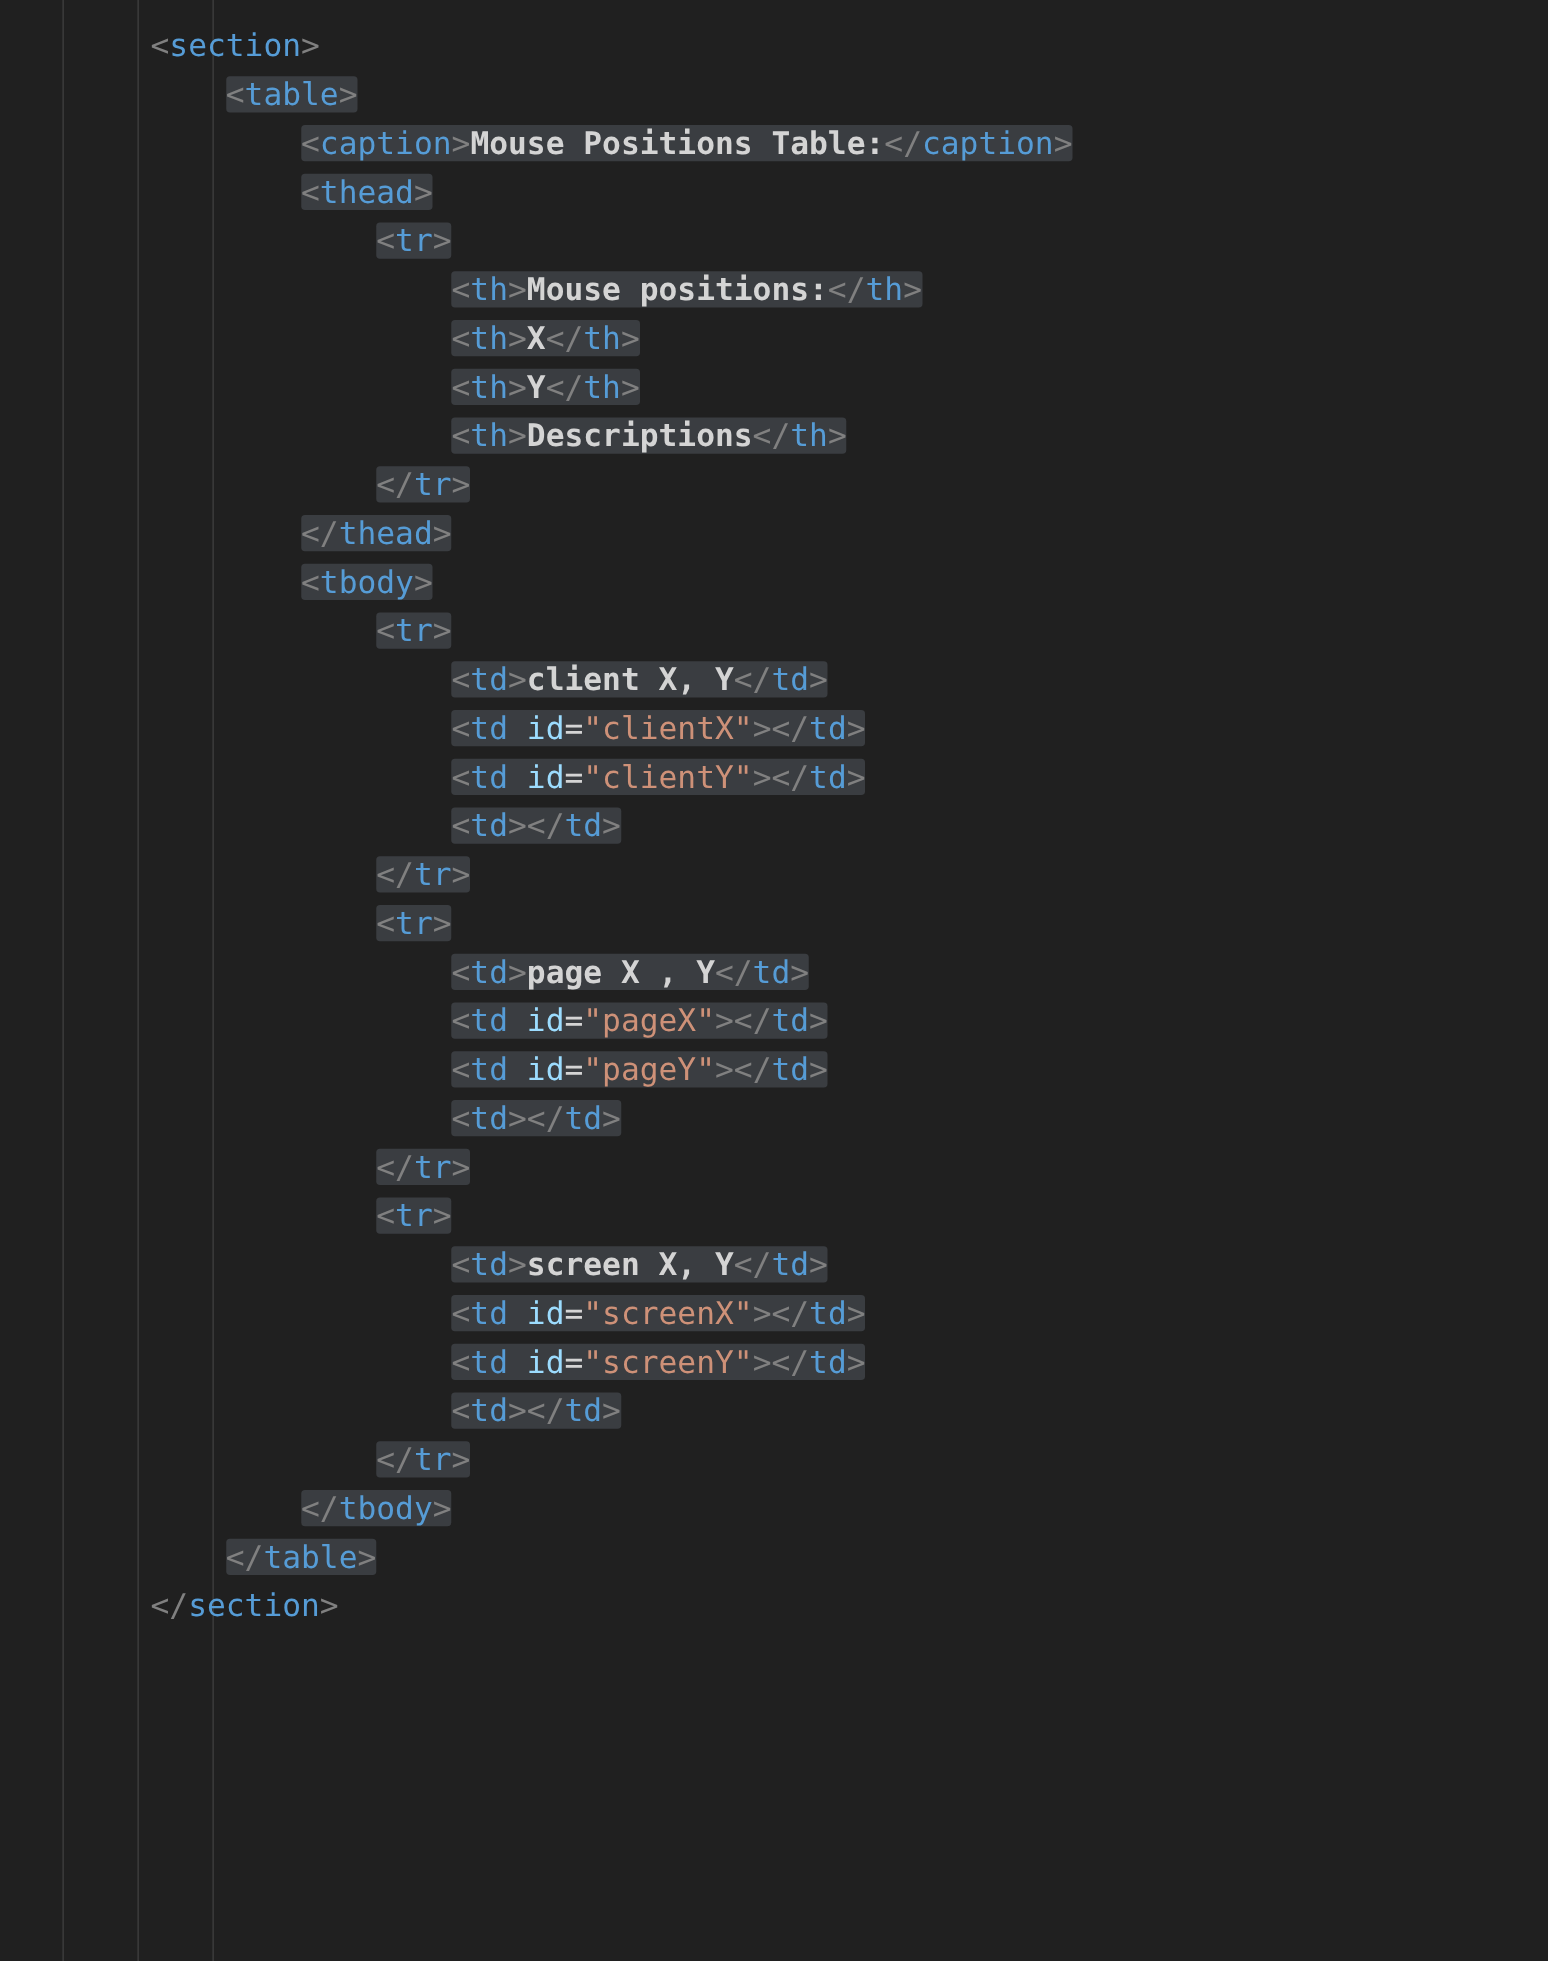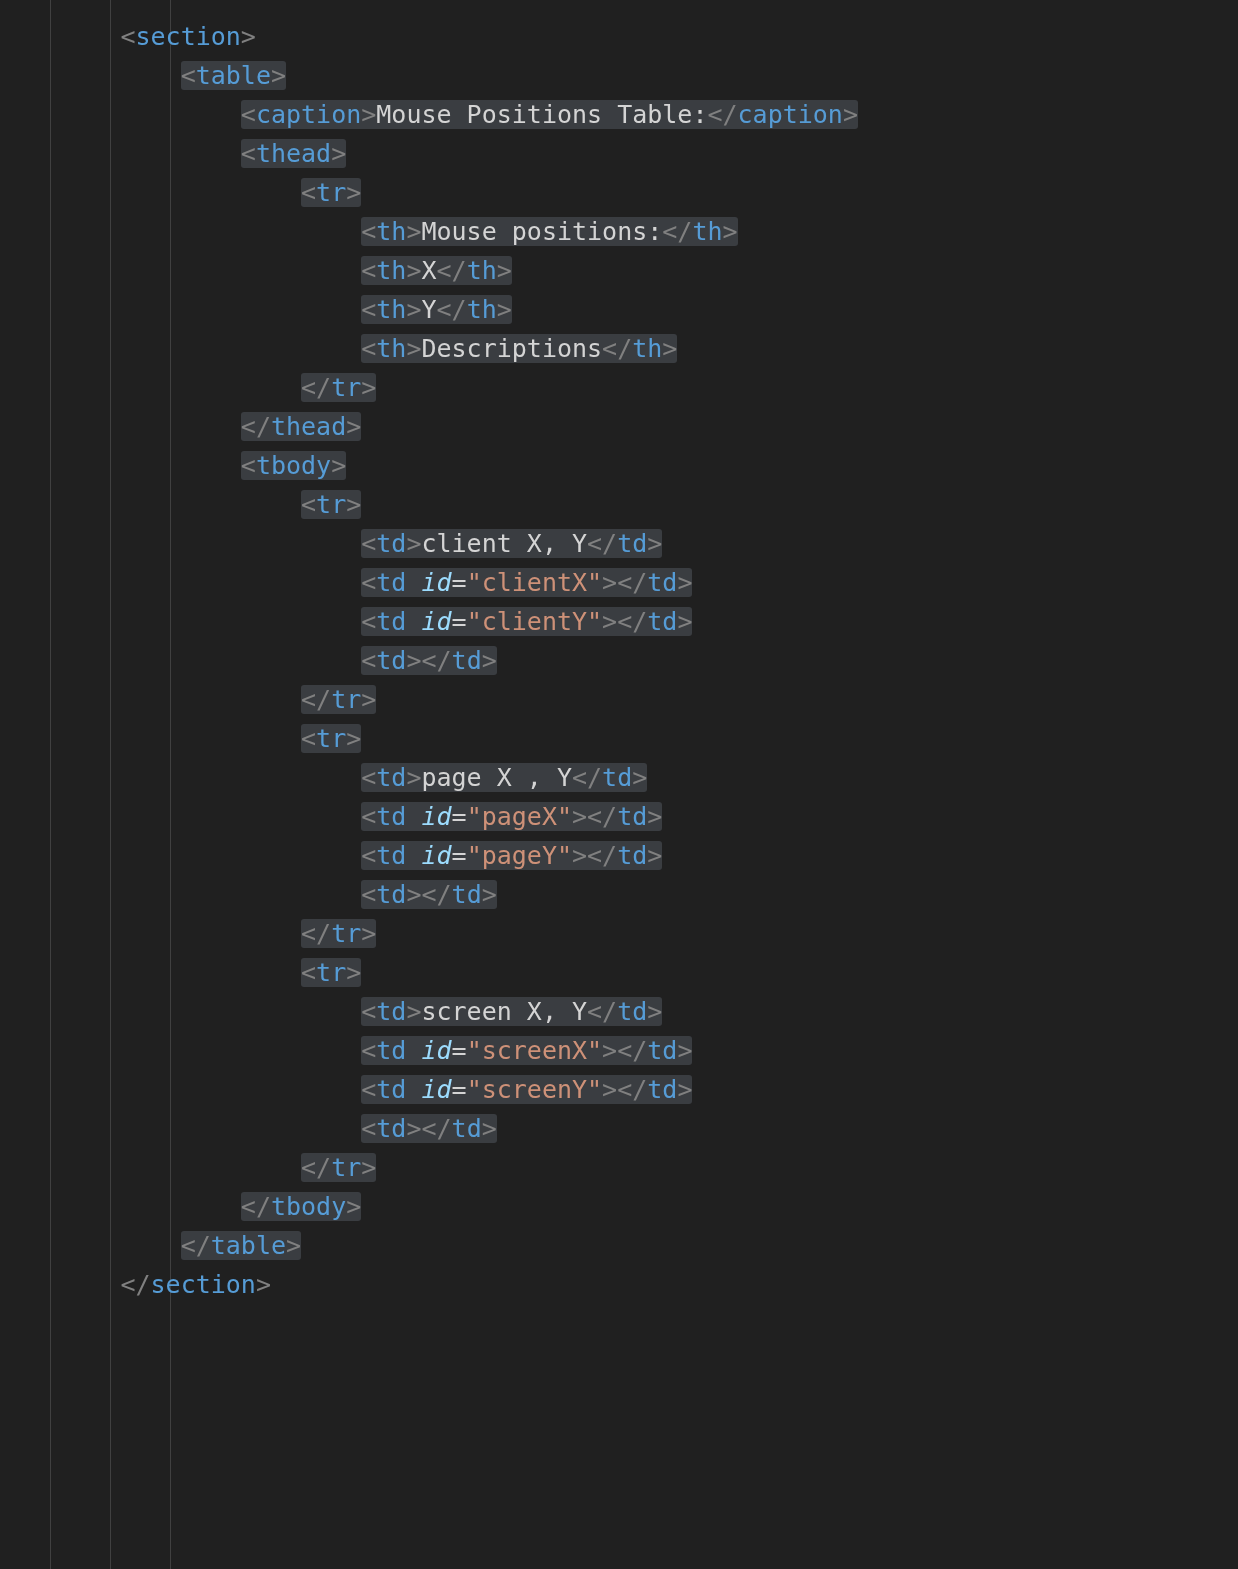--- a/index.html
+++ b/index.html
@@ -32,24 +32,24 @@
   }
   
   .pill{
     display:inline;
     border-radius:3px;
     padding:0 0;
   }
   .bg{ background:#3a3d41;text-align:center; }
   .br  { color:#808080; }   
   .tag { color:#569cd6; }   
-  .attr{ color:#9cdcfe;font-style:italic; }   
+  .attr{ color:#9cdcfe; }   
   .eq  { color:#d4d4d4; }   
   .str { color:#ce9178; }   
-  .txt { color:#d4d4d4; }   
+  .txt { color:#d4d4d4;font-weight:bold; }   
 
   
   .guides{
     position:absolute;
     top:0;left:0;bottom:0;
     pointer-events:none;
   }
   .guide{
     position:absolute;
     top:0;bottom:0;

